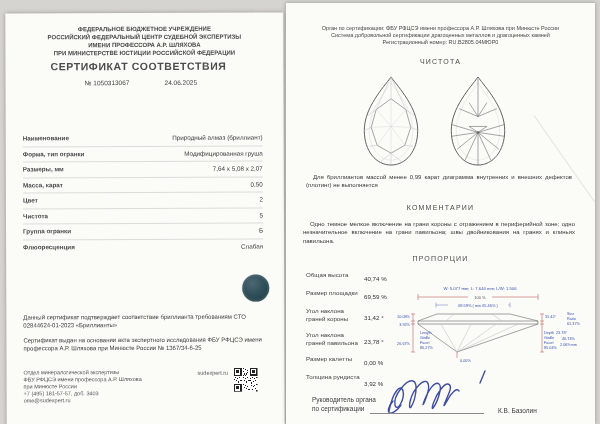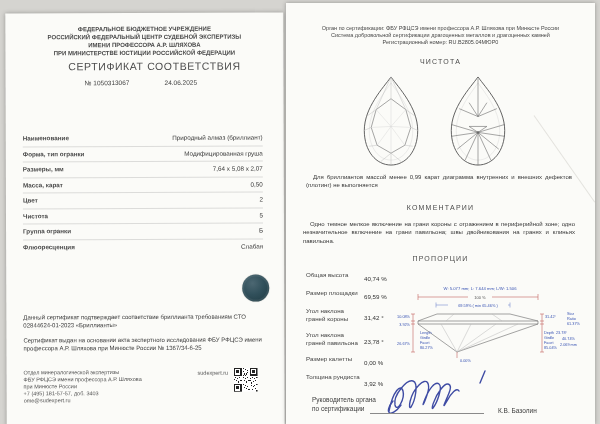--- a/index.html
+++ b/index.html
@@ -46,21 +46,21 @@
 
 <div class="page" style="left:6px;top:13px;width:278px;height:415px;transform:rotate(-0.2deg);">
 
   <div class="abs center" style="left:10px;top:12px;width:258px;">
     <div class="org">ФЕДЕРАЛЬНОЕ БЮДЖЕТНОЕ УЧРЕЖДЕНИЕ</div>
     <div class="org">РОССИЙСКИЙ ФЕДЕРАЛЬНЫЙ ЦЕНТР СУДЕБНОЙ ЭКСПЕРТИЗЫ</div>
     <div class="org">ИМЕНИ ПРОФЕССОРА А.Р. ШЛЯХОВА</div>
     <div class="org">ПРИ МИНИСТЕРСТВЕ ЮСТИЦИИ РОССИЙСКОЙ ФЕДЕРАЦИИ</div>
   </div>
 
-  <div class="abs center cert-title" style="left:20px;top:47px;width:258px;">СЕРТИФИКАТ СООТВЕТСТВИЯ</div>
+  <div class="abs center cert-title" style="left:4px;top:47px;width:258px;font-weight:bold;">СЕРТИФИКАТ СООТВЕТСТВИЯ</div>
 
   <div class="abs numrow" style="left:79px;top:66px;">№ 1050313067</div>
   <div class="abs numrow" style="left:159px;top:66px;">24.06.2025</div>
 
   <div>
     <div class="tbl-row" style="top:117px;">
       <span class="lab">Наименование</span>
       <span class="val">Природный алмаз (бриллиант)</span>
     </div>
     <div class="tbl-row" style="top:132.5px;">

